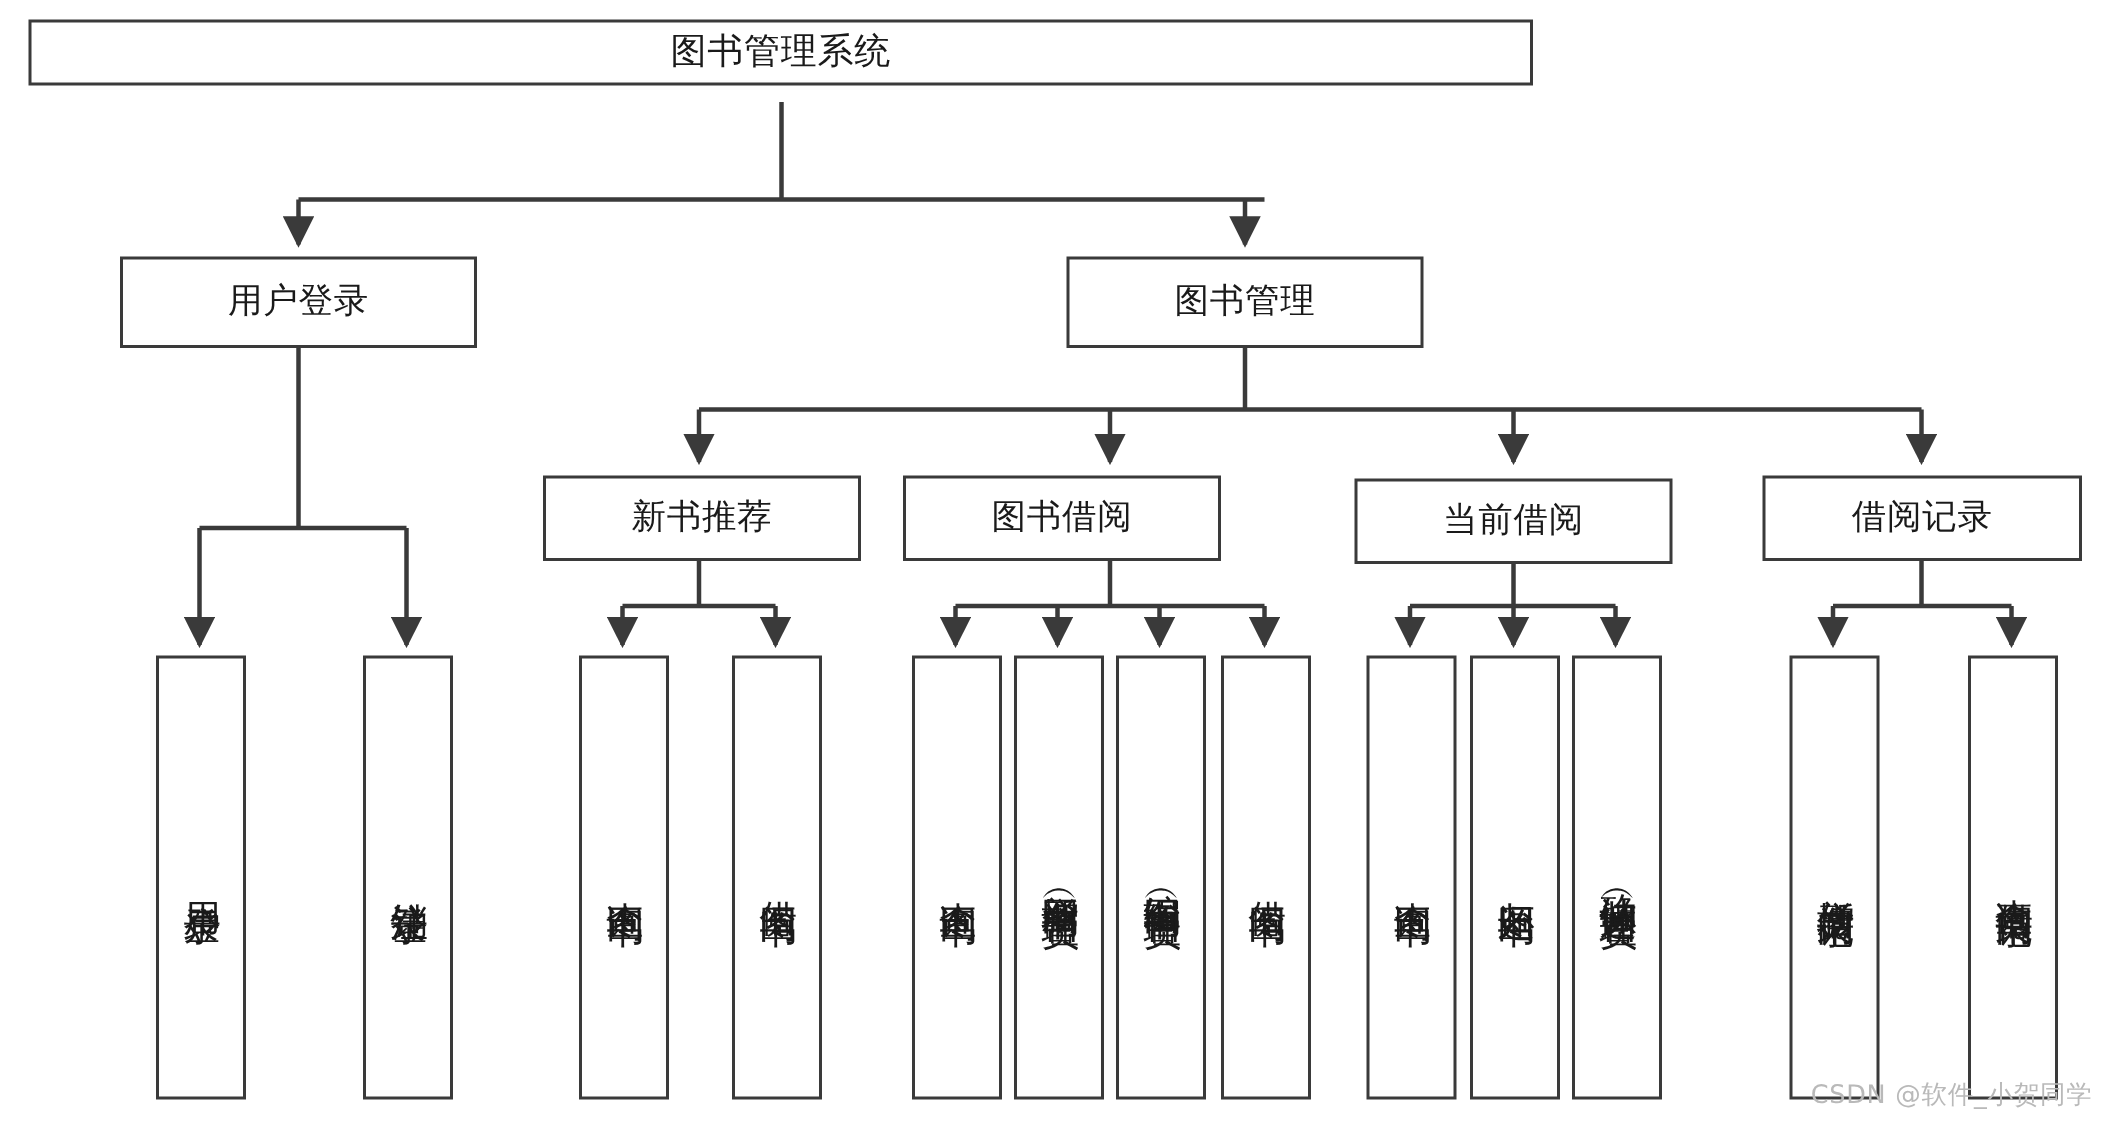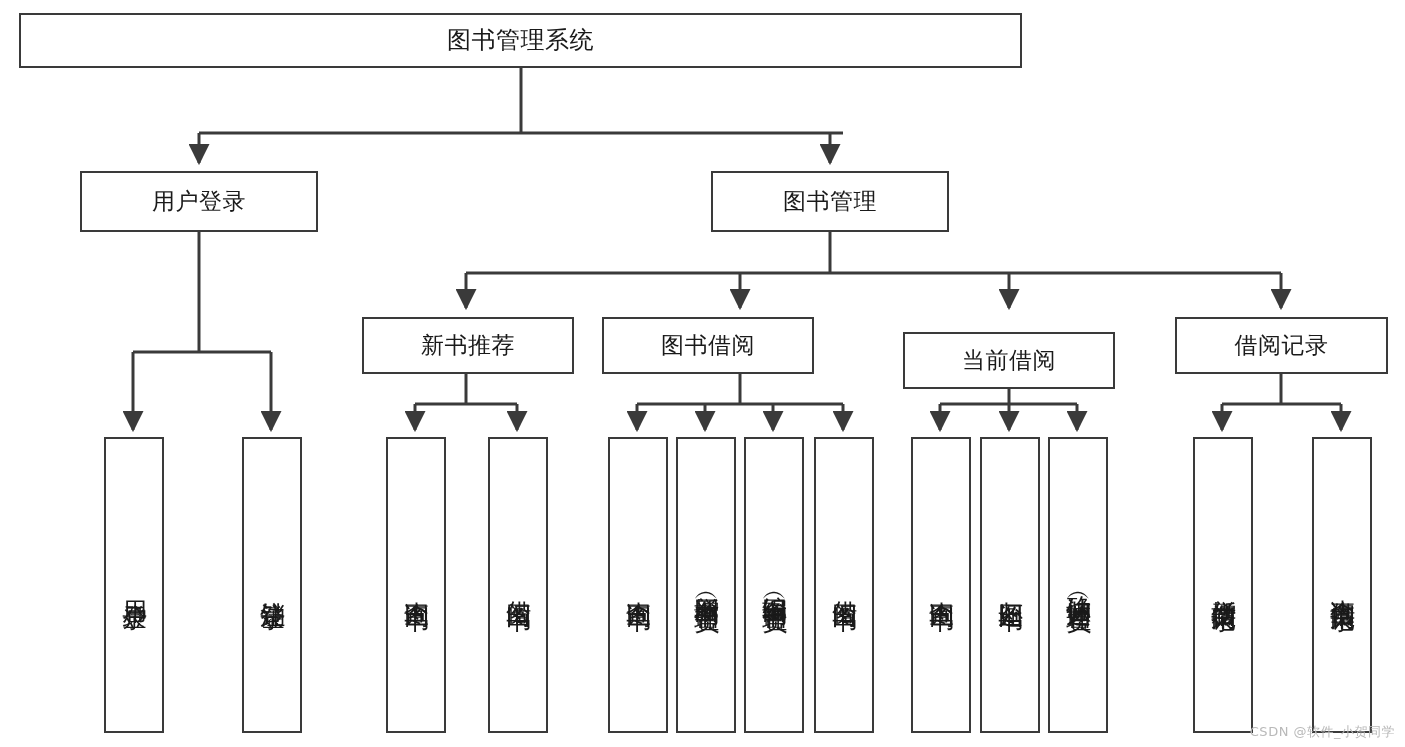--- a/index.html
+++ b/index.html
@@ -63,21 +63,21 @@
     font-size: 25px;
     line-height: 1.22;
     letter-spacing: 2px;
     white-space: nowrap;
     transform: none;
   }
   .watermark {
     position: absolute;
     right: 10px;
     bottom: 6px;
-    font-size: 13px;
+    font-size: 17px;
     color: #b9b9b9;
     z-index: 5;
     white-space: nowrap;
     letter-spacing: 0.5px;
   }
 </style>
 </head>
 <body>
 
 <div id="diagram">
@@ -125,38 +125,38 @@
       <path d="M 1009 404 L 1009 430" marker-end="url(#arrow)"></path>
       <path d="M 1077 404 L 1077 430" marker-end="url(#arrow)"></path>
 
       <path d="M 1281 374 L 1281 404"></path>
       <path d="M 1222 404 L 1341 404"></path>
       <path d="M 1222 404 L 1222 430" marker-end="url(#arrow)"></path>
       <path d="M 1341 404 L 1341 430" marker-end="url(#arrow)"></path>
     </g>
   </svg>
 
-  <div class="node horiz root" style="left:19px; top:13px; width:1003px; height:55px;">
+  <div class="node horiz root" style="left:19px; top:13px; width:1003px; height:44px;">
     <span class="label">图书管理系统</span>
   </div>
 
   <div class="node horiz" style="left:80px; top:171px; width:238px; height:61px;">
     <span class="label">用户登录</span>
   </div>
   <div class="node horiz" style="left:362px; top:317px; width:212px; height:57px;">
     <span class="label">新书推荐</span>
   </div>
 
   <div class="node horiz" style="left:711px; top:171px; width:238px; height:61px;">
     <span class="label">图书管理</span>
   </div>
   <div class="node horiz" style="left:602px; top:317px; width:212px; height:57px;">
     <span class="label">图书借阅</span>
   </div>
-  <div class="node horiz" style="left:903px; top:332px; width:212px; height:57px;">
+  <div class="node horiz" style="left:903px; top:319px; width:212px; height:57px;">
     <span class="label">当前借阅</span>
   </div>
   <div class="node horiz" style="left:1175px; top:317px; width:213px; height:57px;">
     <span class="label">借阅记录</span>
   </div>
 
   <div class="node vert" style="left:104px; top:437px; width:60px; height:296px;">
     <span class="label">用户登录</span>
   </div>
   <div class="node vert" style="left:242px; top:437px; width:60px; height:296px;">

